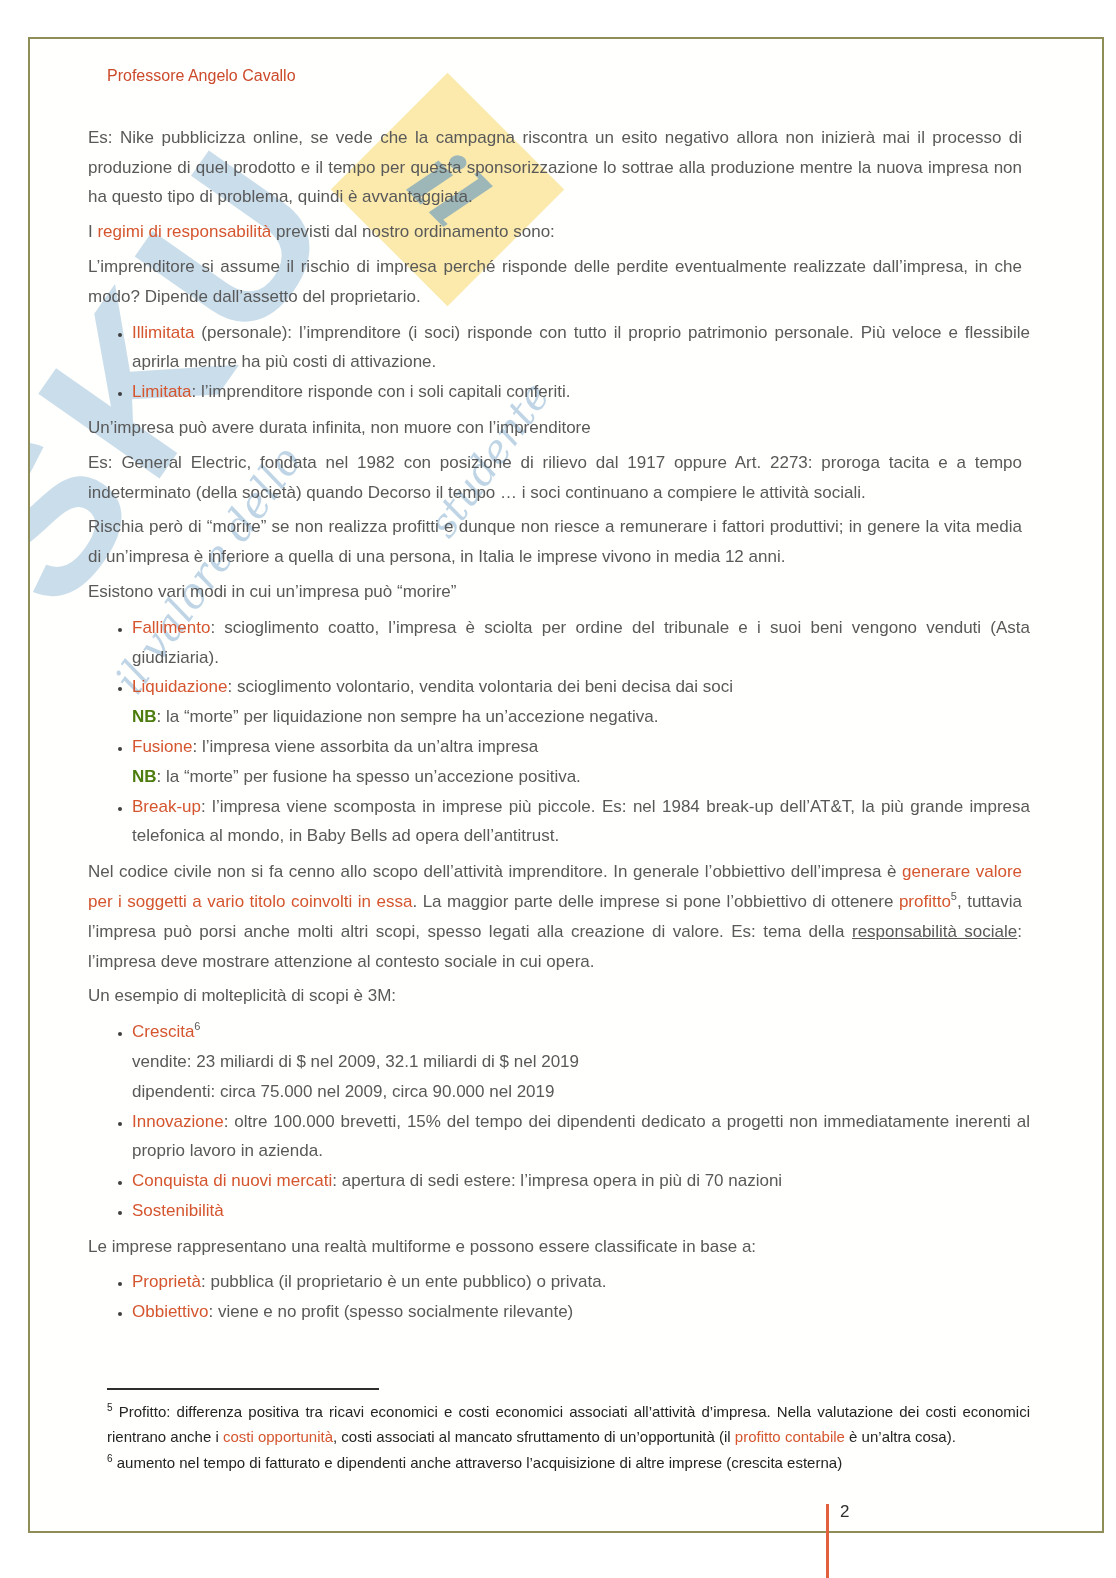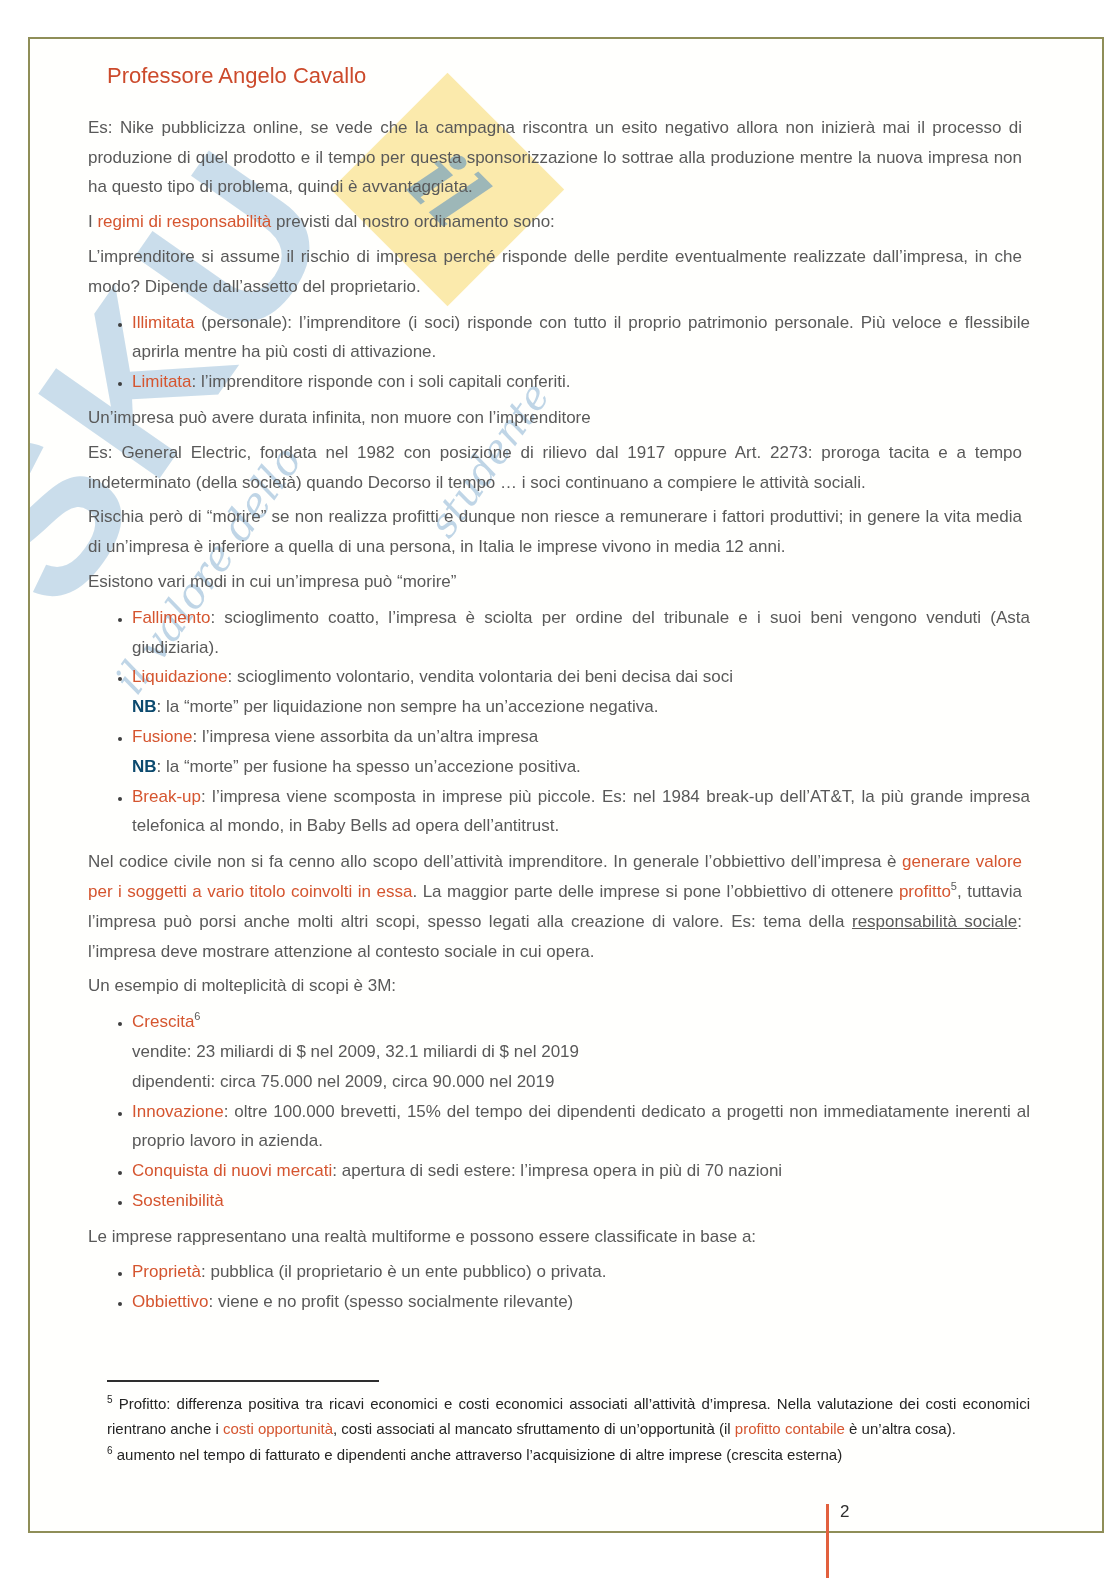--- a/index.html
+++ b/index.html
@@ -32,32 +32,32 @@
   .wm-script{
     position:absolute;font-style:italic;font-family:"DejaVu Serif",serif;
     color:rgba(138,178,212,0.55);white-space:nowrap;
     transform:rotate(-55deg);transform-origin:left center;
   }
   .wm-s1{left:95px;top:625px;font-size:42px;}
   .wm-s2{left:408px;top:470px;font-size:40px;}
   
   .inner{position:relative;z-index:1;padding:22px 72px 0 50px;
     color:#595959;font-size:17px;line-height:29.8px;}
-  .page-header{margin:0 0 22px 27px;color:#cc4a2b;font-size:22px;}
+  .page-header{margin:0 0 32px 27px;color:#cc4a2b;font-size:16px;}
   .inner p{margin:0 8px 5px;text-align:justify;}
   .inner ul{margin:6px 0 6px;padding-left:52px;list-style:disc;}
   .inner li{text-align:justify;}
   .inner li::marker{color:#3f3f3f;font-size:12px;}
   .red{color:#d5552f;}
   .it{}
-  .bd{font-weight:bold;color:#0c4a6e;}
+  .bd{font-weight:bold;color:#4d7c0f;}
   .un{text-decoration:underline;}
   .sup{vertical-align:super;font-size:11px;line-height:0;}
   
-  .fnblock{position:absolute;left:77px;right:72px;bottom:64px;z-index:2;}
+  .fnblock{position:absolute;left:77px;right:72px;bottom:56px;z-index:2;}
   .fnsep{width:272px;border-top:2px solid #2e2e2e;margin:0 0 9px 0;}
   .fn{font-size:15px;line-height:25.5px;color:#242424;margin:0;text-align:justify;}
   .fn .sup{font-size:10px;}
   
   .pline{position:absolute;left:826px;top:1504px;width:3px;height:74px;background:#e2603e;z-index:4;}
   .pageno{position:absolute;left:840px;top:1502px;font-size:17px;color:#2e2e2e;z-index:5;}
 </style>
 </head>
 <body>
 

